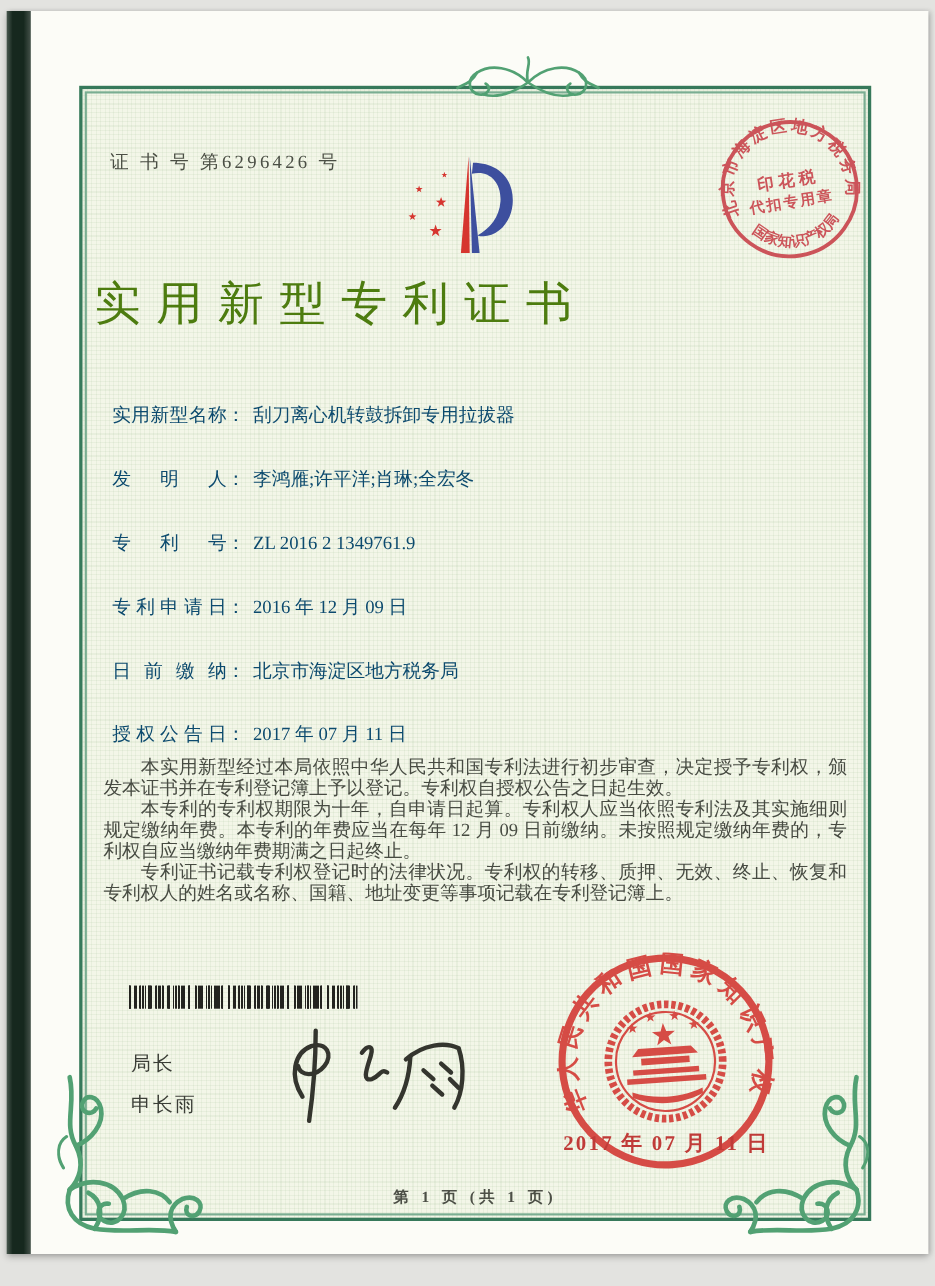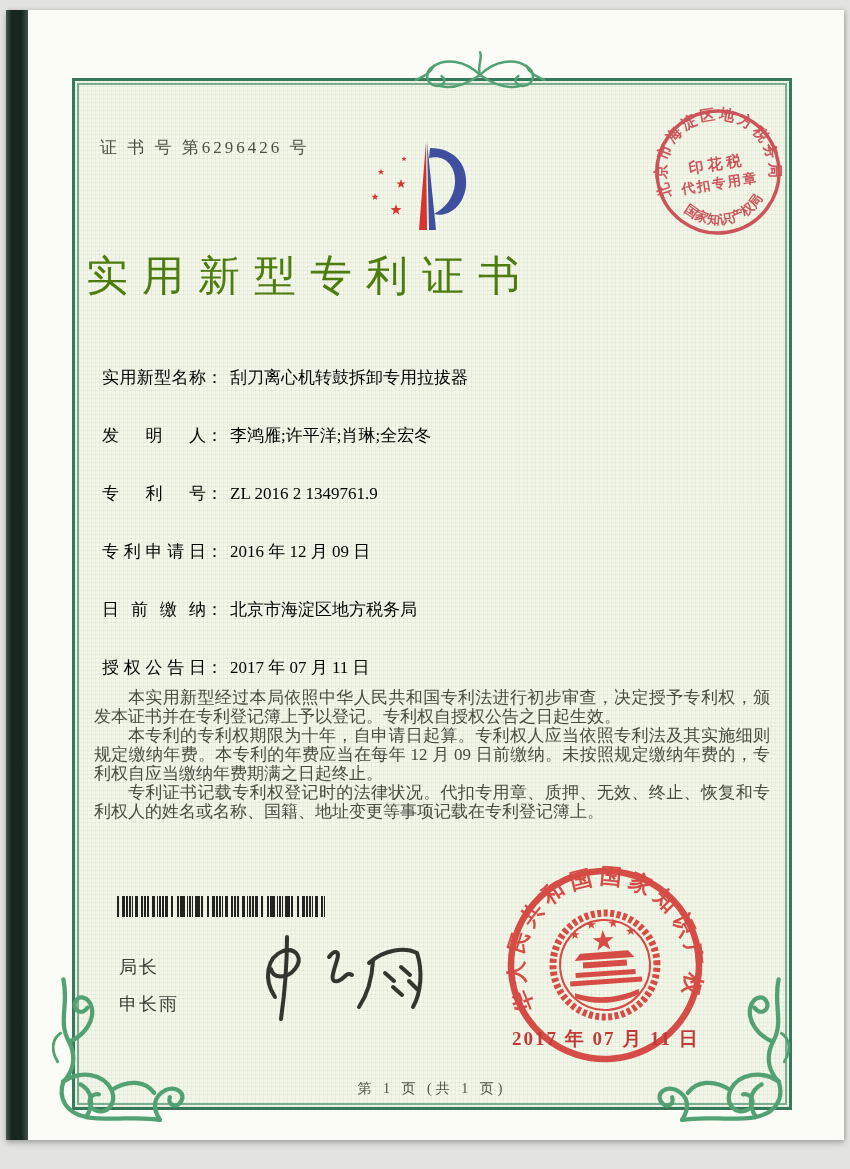--- a/index.html
+++ b/index.html
@@ -29,21 +29,21 @@
   }
   .frame::before{
     content:"";position:absolute;inset:2px;border:2px solid #7aae92;pointer-events:none;
   }
   .abs{position:absolute;}
   .cert-no{left:100px;top:136px;font-size:17px;letter-spacing:3px;color:#4b4f45;}
   .title{
     left:72px;top:248px;width:720px;text-align:left;
     font-size:42px;font-weight:400;letter-spacing:14px;text-indent:14px;color:#4d7c0f;
   }
-  .field{left:102px;font-size:17px;color:#000000;white-space:nowrap;}
+  .field{left:102px;font-size:17px;color:#0c4a6e;white-space:nowrap;}
   .flabel{display:inline-block;width:104px;text-align:justify;text-align-last:justify;vertical-align:bottom;}
   .fvalue{margin-left:7px;}
   .paras{
     left:94px;top:688px;width:676px;font-size:17px;line-height:19px;
     color:#474b42;text-align:justify;
   }
   .paras p{margin:0;text-indent:2em;}
   .barcode{
     left:117px;top:896px;width:208px;height:21px;
     background-image:
@@ -55,21 +55,21 @@
   .officer.t{left:119px;top:955px;}
   .officer.n{left:119px;top:992px;}
   .sig{left:245px;top:933px;}
   .tax-seal{left:650px;top:104px;transform:rotate(-9deg);opacity:.92;}
   .main-seal{left:506px;top:866px;transform:rotate(-4deg);opacity:.93;}
   .seal-txt{fill:#c9474e;font-family:"Liberation Serif","DejaVu Serif",serif;font-weight:700;}
   .mseal-txt{fill:#d4403a;font-family:"Liberation Serif","DejaVu Serif",serif;font-weight:700;}
   .date{
     left:512px;top:1026px;font-size:19px;font-weight:600;color:#c03b38;letter-spacing:2px;
   }
-  .footer{left:72px;top:1080px;width:720px;text-align:center;font-size:14px;letter-spacing:4px;color:#4c4f46;}
+  .footer{left:72px;top:1080px;width:720px;text-align:center;font-size:14px;letter-spacing:4px;color:#4c4f46;font-weight:bold;}
   .orn{color:#52a173;}
   .orn.top{left:406px;top:50px;}
   .orn.bl{left:52px;top:976px;}
   .orn.br{left:648px;top:976px;transform:scaleX(-1);}
 </style>
 </head>
 <body>
 
 <div id="canvas">
 
@@ -161,21 +161,21 @@
   <div class="abs field" style="top:598px">
     <span class="flabel">日前缴纳</span><span>：</span><span class="fvalue">北京市海淀区地方税务局</span>
   </div>
   <div class="abs field" style="top:656px">
     <span class="flabel">授权公告日</span><span>：</span><span class="fvalue">2017 年 07 月 11 日</span>
   </div>
 
   <div class="abs paras">
     <p>本实用新型经过本局依照中华人民共和国专利法进行初步审查，决定授予专利权，颁发本证书并在专利登记簿上予以登记。专利权自授权公告之日起生效。</p>
     <p>本专利的专利权期限为十年，自申请日起算。专利权人应当依照专利法及其实施细则规定缴纳年费。本专利的年费应当在每年 12 月 09 日前缴纳。未按照规定缴纳年费的，专利权自应当缴纳年费期满之日起终止。</p>
-    <p>专利证书记载专利权登记时的法律状况。代扣专用章、质押、无效、终止、恢复和专利权人的姓名或名称、国籍、地址变更等事项记载在专利登记簿上。</p>
+    <p>专利证书记载专利权登记时的法律状况。专利权的转移、质押、无效、终止、恢复和专利权人的姓名或名称、国籍、地址变更等事项记载在专利登记簿上。</p>
   </div>
 
   <div class="abs barcode"></div>
 
   <div class="abs officer t">局长</div>
   <div class="abs officer n">申长雨</div>
 
   <svg class="abs sig" width="190" height="90" viewBox="0 0 190 90">
     <g fill="none" stroke="#34352e" stroke-width="4" stroke-linecap="round">
       <path d="M30,64 C18,46 22,24 38,18 C52,14 58,26 50,36 C42,46 28,46 26,36"></path>

